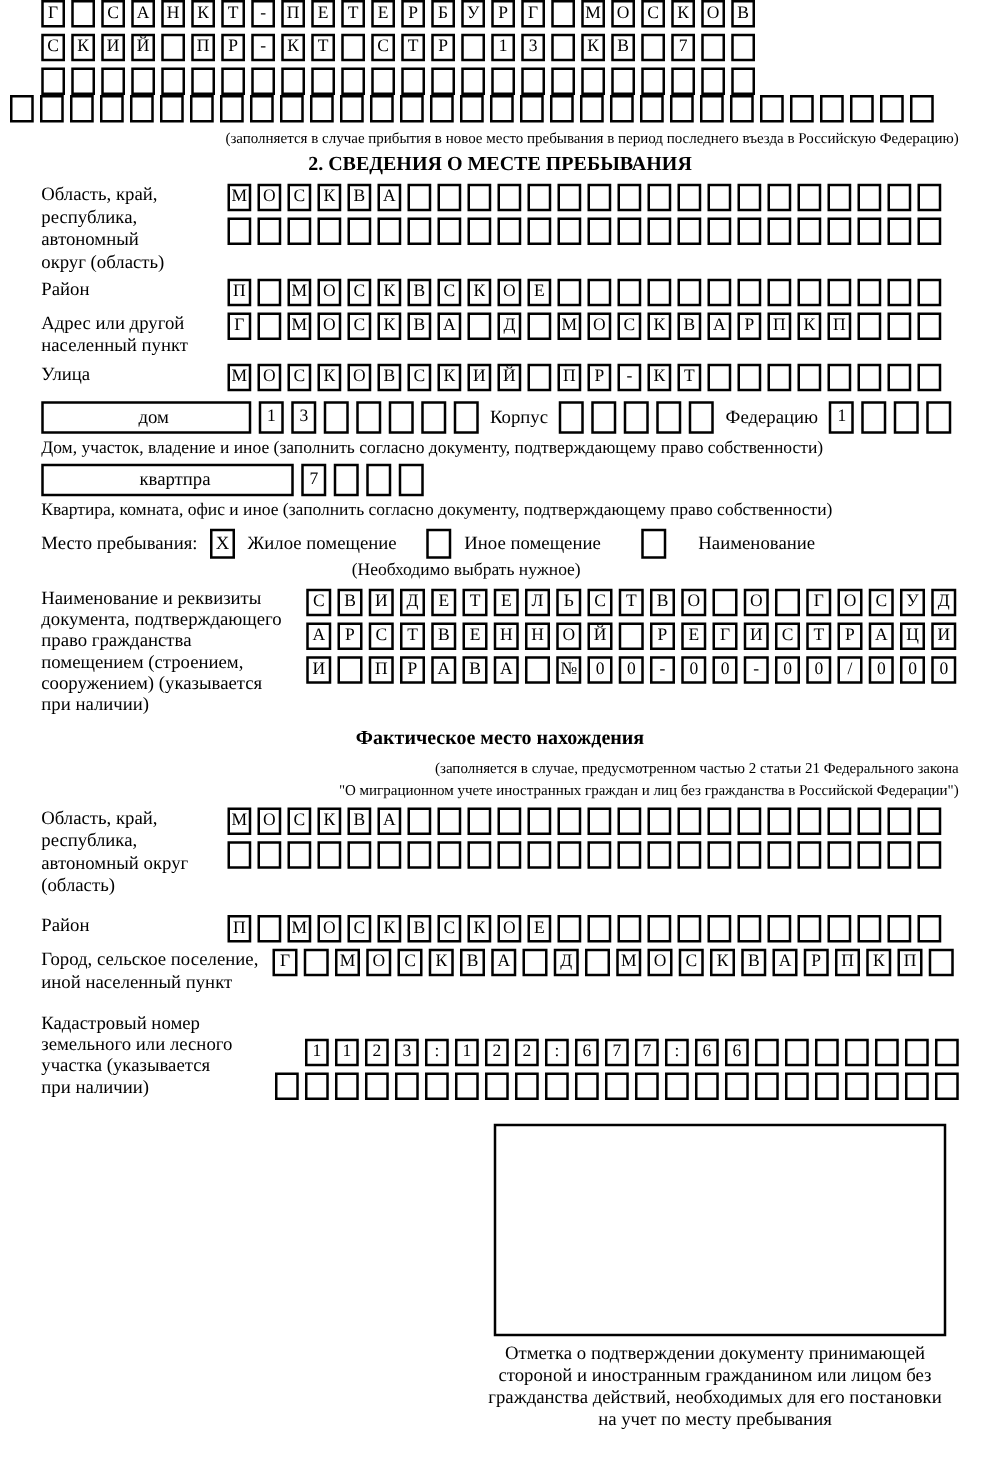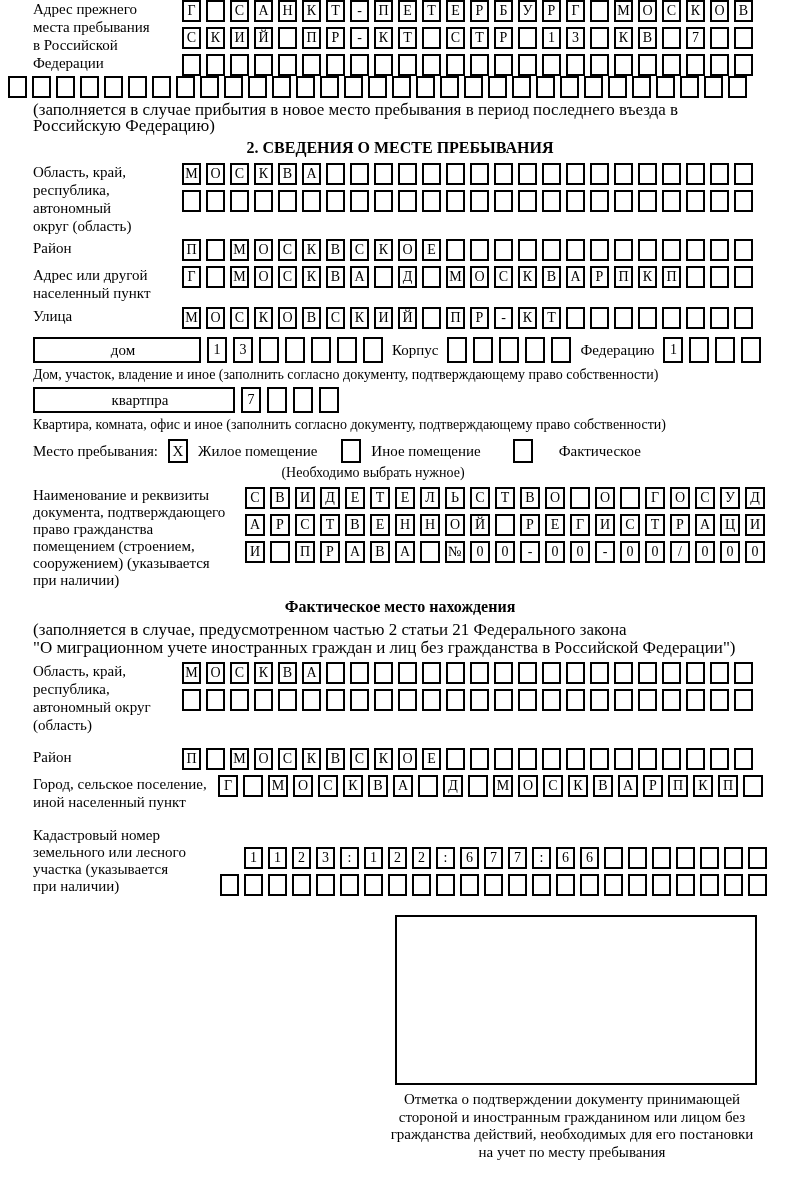--- a/index.html
+++ b/index.html
@@ -15,21 +15,21 @@
   .w212 { width: 212px; }
   .w185 { width: 185px; }
   .cells { display: flex; gap: 5px; margin-bottom: 5px; }
   .cells:last-child { margin-bottom: 0; }
   .cell {
     width: 19px; height: 22px; border: 2px solid #000; flex: none;
     text-align: center; font-size: 14px; line-height: 18px;
   }
   .cell.big { width: 20px; height: 26px; line-height: 22px; }
   .fullrow { margin-left: -25px; margin-bottom: 4px; }
-  .note { font-size: 17px; text-align: left; line-height: 16px; margin-bottom: 4px; }
+  .note { font-size: 12px; text-align: right; line-height: 16px; margin-bottom: 4px; }
   .note-left { font-size: 14px; line-height: 16px; margin-bottom: 4px; }
   .sec-title { font-weight: bold; font-size: 16px; text-align: center; line-height: 19px; margin-bottom: 6px; }
   .mb4 { margin-bottom: 4px; } .mb5 { margin-bottom: 5px; } .mb6 { margin-bottom: 6px; }
   .mb8 { margin-bottom: 8px; } .mb14 { margin-bottom: 14px; } .mb16 { margin-bottom: 16px; }
   .wide-box {
     border: 2px solid #000; height: 26px; display: flex; align-items: center;
     justify-content: center; font-size: 15px; flex: none; padding-left: 12px;
   }
   .house-row { display: flex; align-items: center; gap: 6px; margin-bottom: 4px; }
   .inline-label { font-size: 15px; padding: 0 3px; flex: none; }
@@ -44,26 +44,20 @@
   .stamp-box { width: 362px; height: 170px; border: 2px solid #000; margin-left: 362px; }
   .stamp-note { width: 390px; margin-left: 344px; text-align: center; font-size: 15px; line-height: 17.5px; margin-top: 6px; }
 </style>
 </head>
 <body>
 
 <div class="page">
 
 
   <div class="frow">
-    <div class="label w149">
-      <div>Адрес прежнего</div>
-      <div>места пребывания</div>
-      <div>в Российской</div>
-      <div>Федерации</div>
-    </div>
     <div>
       <div class="cells">
           <span class="cell">Г</span>
           <span class="cell"></span>
           <span class="cell">С</span>
           <span class="cell">А</span>
           <span class="cell">Н</span>
           <span class="cell">К</span>
           <span class="cell">Т</span>
           <span class="cell">-</span>
@@ -371,21 +365,21 @@
   </div>
   <div class="note-left mb6">Квартира, комната, офис и иное (заполнить согласно документу, подтверждающему право собственности)</div>
 
   <div class="stay-row">
     <span>Место пребывания:</span>
     <span class="checkbox">X</span>
     <span>Жилое помещение</span>
     <span class="checkbox" style="margin-left:14px"></span>
     <span>Иное помещение</span>
     <span class="checkbox" style="margin-left:22px"></span>
-    <span style="margin-left:16px">Фактическое</span>
+    <span style="margin-left:16px">Наименование</span>
   </div>
   <div class="stay-note">(Необходимо выбрать нужное)</div>
 
   <div class="frow mb8">
     <div class="label w212" style="line-height:17px">
       <div>Наименование и реквизиты</div>
       <div>документа, подтверждающего</div>
       <div>право гражданства</div>
       <div>помещением (строением,</div>
       <div>сооружением) (указывается</div>

